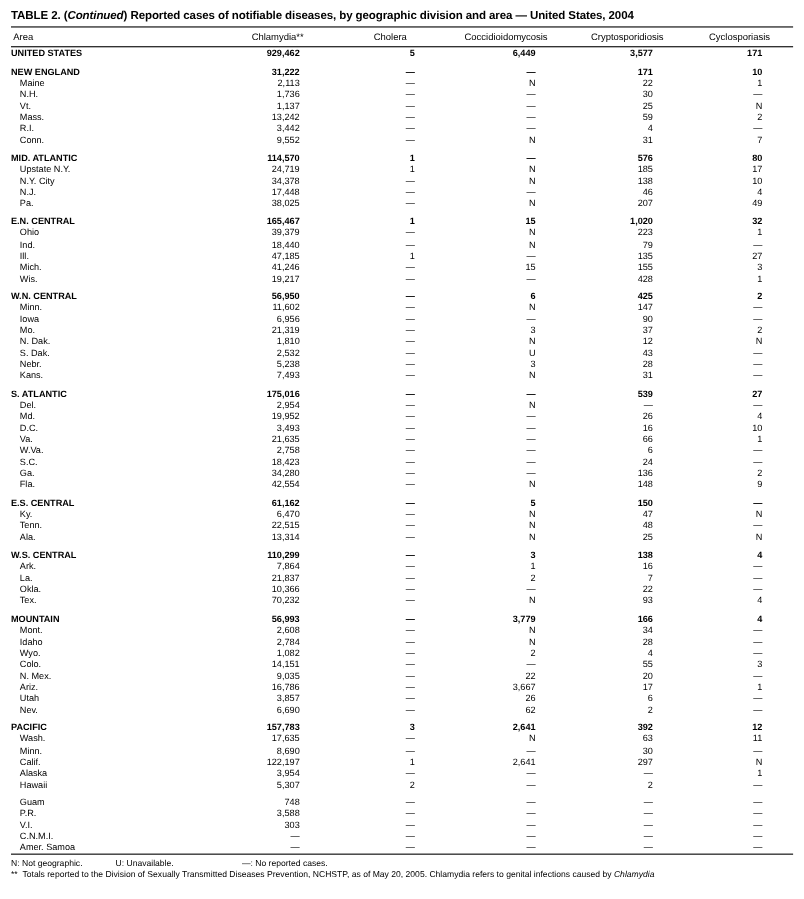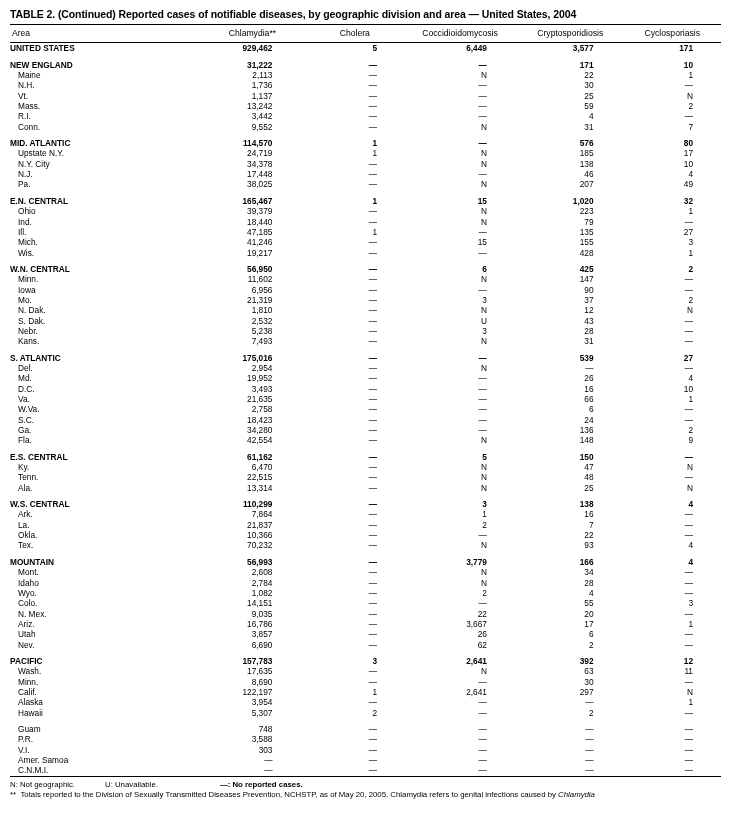--- a/index.html
+++ b/index.html
@@ -22,20 +22,21 @@
     padding: 8px 10px 0 10px;
   }
   .title {
     font-size: 10.5px;
     font-weight: bold;
     line-height: 13px;
     padding-bottom: 3px;
     letter-spacing: -0.1px;
   }
   .title .cont {
+    font-style: italic;
   }
   .rule-top {
     border-top: 1.6px solid #000;
   }
   .rule-mid {
     border-top: 0.8px solid #000;
   }
   .rule-bot {
     border-top: 1.2px solid #000;
   }
@@ -94,21 +95,21 @@
   .footnotes {
     font-size: 7.8px;
     line-height: 10px;
     padding-top: 3px;
   }
   .footnotes .fn-row {
     display: block;
     padding-bottom: 0px;
   }
   .footnotes .sp1 { padding-left: 30px; }
-  .footnotes .sp2 { padding-left: 62px; font-weight: bold; }
+  .footnotes .sp2 { padding-left: 62px; }
   .footnotes i { font-style: italic; }
   .fn-hang {
     display: block;
     text-align: justify;
   }
 </style>
 </head>
 <body>
 
 <div class="page">
@@ -680,29 +681,29 @@
         </tr>
         <tr class="">
           <td class="area indent">V.I.</td>
           <td class="num v2">303</td>
           <td class="num v3">—</td>
           <td class="num v4">—</td>
           <td class="num v5">—</td>
           <td class="num v6">—</td>
         </tr>
         <tr class="">
+          <td class="area indent">C.N.M.I.</td>
+          <td class="num v2">—</td>
+          <td class="num v3">—</td>
+          <td class="num v4">—</td>
+          <td class="num v5">—</td>
+          <td class="num v6">—</td>
+        </tr>
+        <tr class="">
           <td class="area indent">Amer. Samoa</td>
-          <td class="num v2">—</td>
-          <td class="num v3">—</td>
-          <td class="num v4">—</td>
-          <td class="num v5">—</td>
-          <td class="num v6">—</td>
-        </tr>
-        <tr class="">
-          <td class="area indent">C.N.M.I.</td>
           <td class="num v2">—</td>
           <td class="num v3">—</td>
           <td class="num v4">—</td>
           <td class="num v5">—</td>
           <td class="num v6">—</td>
         </tr>
       </tbody>
   </table>
 
   <div class="rule-bot"></div>

